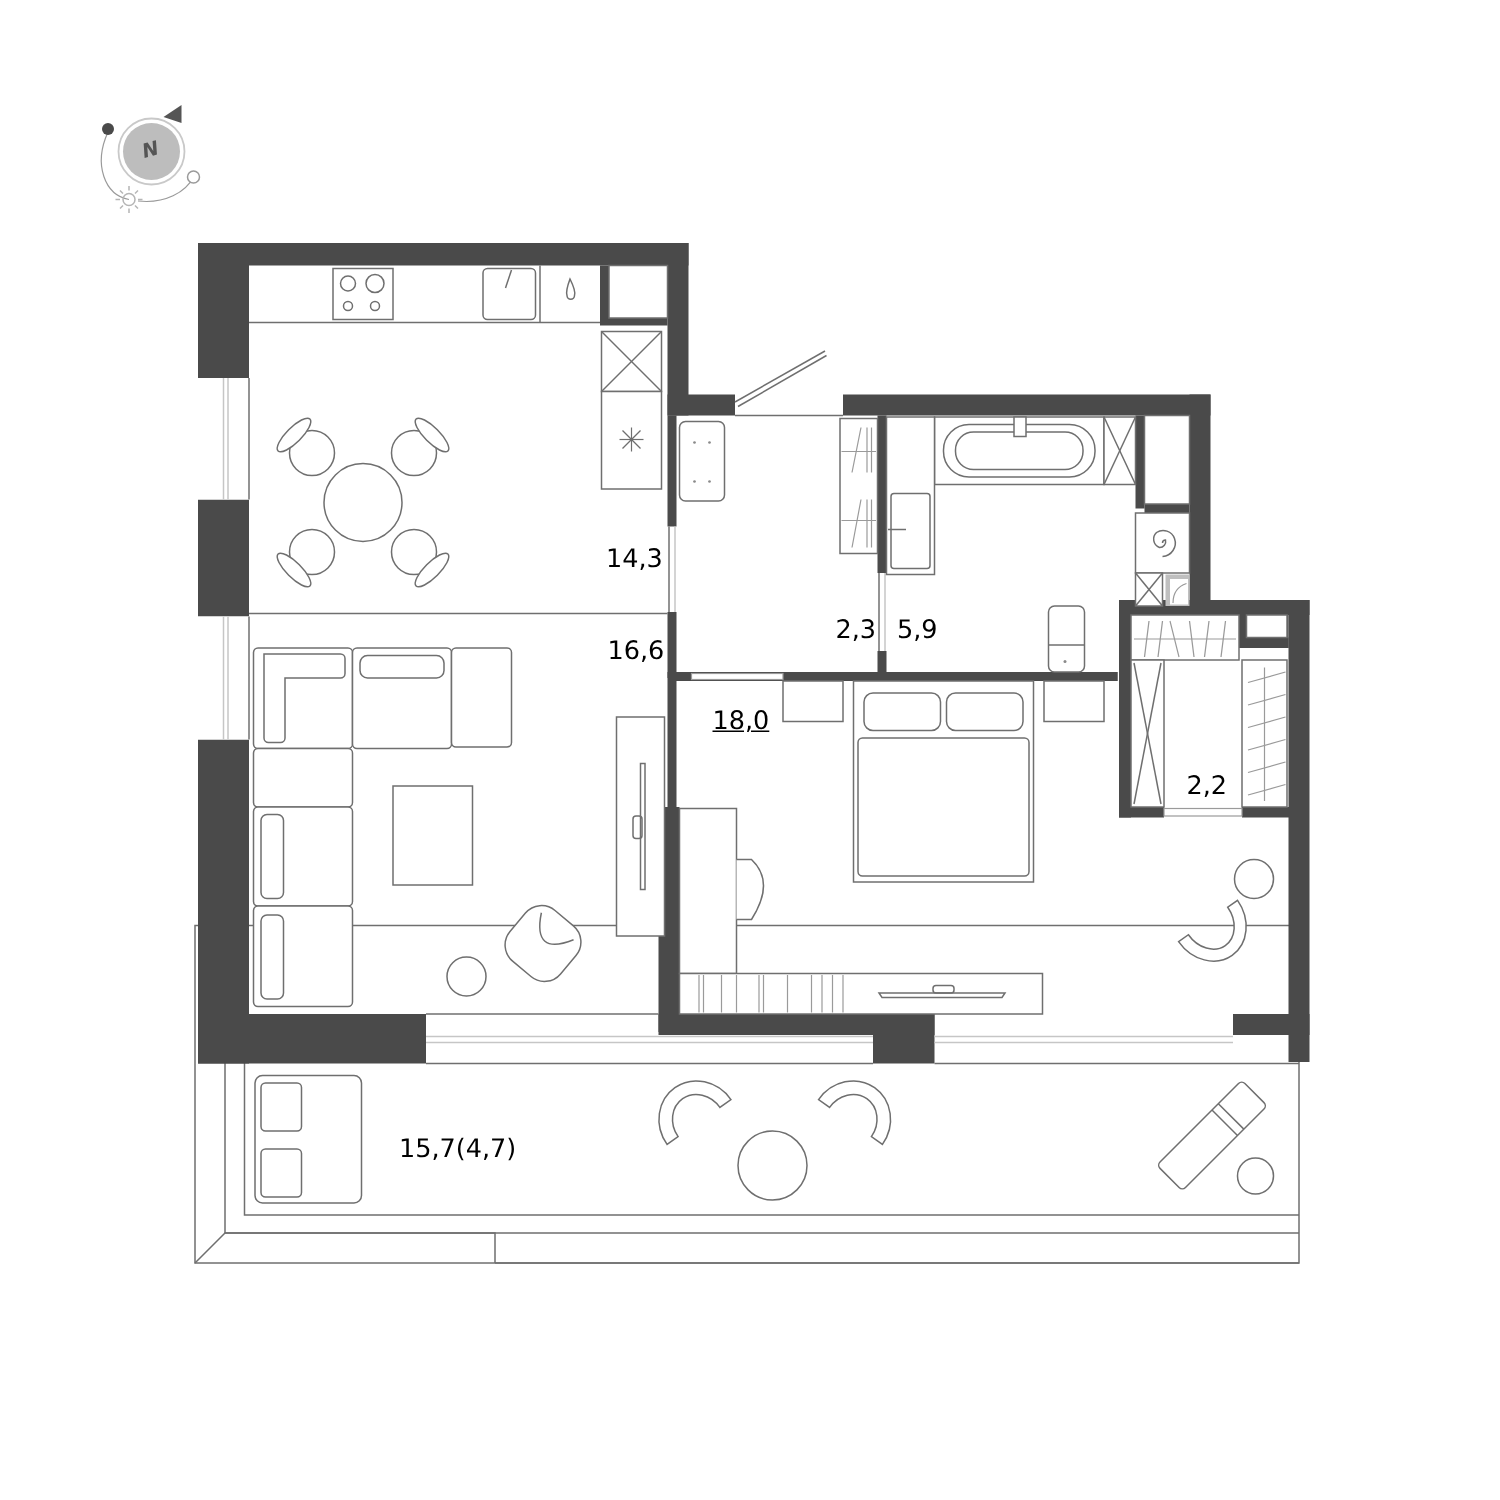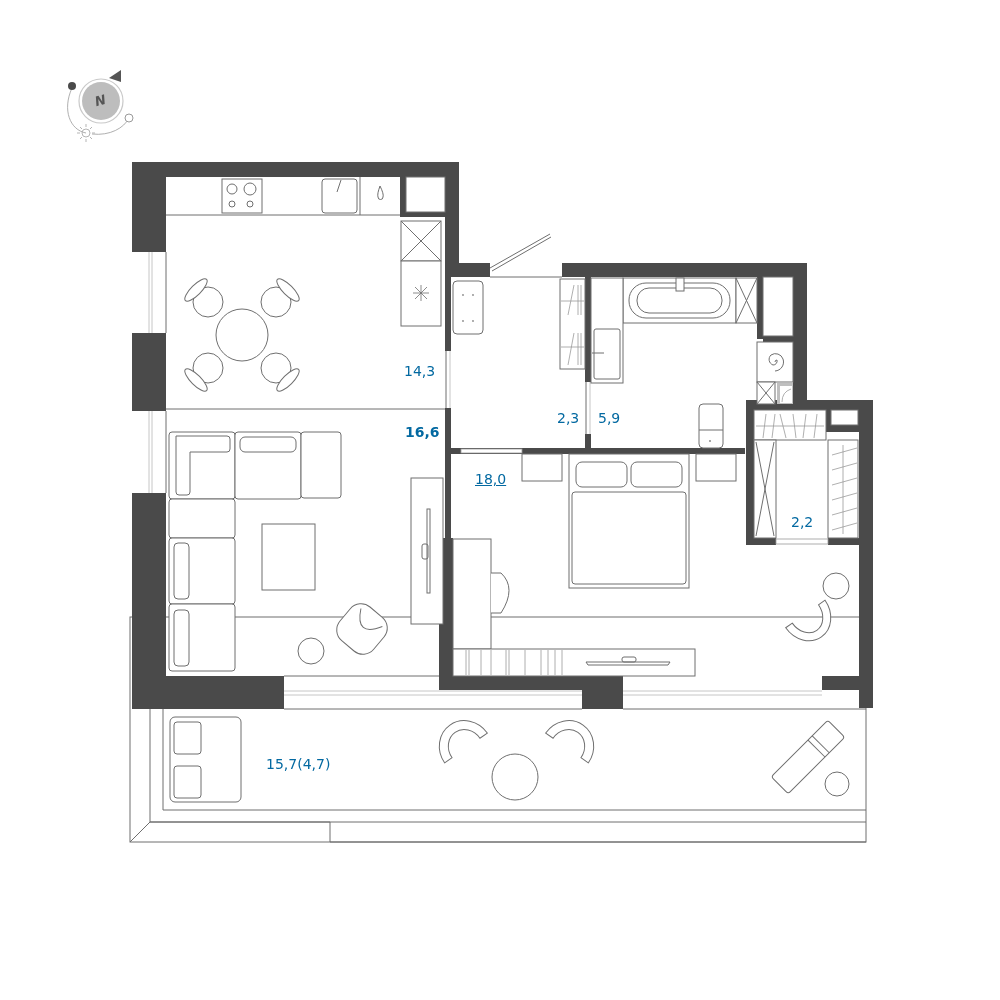--- a/index.html
+++ b/index.html
@@ -3,21 +3,21 @@
   <meta charset="utf-8">
   <style>
     html, body { margin: 0; padding: 0; background: #ffffff; }
     body { width: 1000px; height: 1000px; position: relative; overflow: hidden; font-family: "DejaVu Sans", sans-serif; }
     #plan { position: absolute; left: 0; top: 0; width: 1000px; height: 1000px; }
     .wall { fill: #4a4a4a; }
     .line { fill: none; stroke: #6f6f6f; stroke-width: 1; }
     .thin { fill: none; stroke: #9a9a9a; stroke-width: 0.8; }
     .light { fill: none; stroke: #c6c6c6; stroke-width: 1; }
     .fur { fill: #ffffff; stroke: #6f6f6f; stroke-width: 1; }
-    .label { position: absolute; font-family: "DejaVu Sans", sans-serif; font-size: 14px; color: #0369a1; white-space: nowrap; letter-spacing: 0px; }
+    .label { position: absolute; font-family: "DejaVu Sans", sans-serif; font-size: 17px; color: #000000; white-space: nowrap; letter-spacing: 0px; }
   </style>
 </head>
 <body>
 
 <svg id="plan" viewBox="0 0 1000 1000" xmlns="http://www.w3.org/2000/svg">
 
   <g>
     <path class="thin" d="M72 88 C 62 110, 70 130, 86 133"></path>
     <path class="thin" d="M92 134 C 110 136, 124 128, 129 118"></path>
     <circle cx="72" cy="86" r="4" fill="#4a4a4a"></circle>
@@ -298,20 +298,20 @@
     <g transform="rotate(-45 808 757)">
       <rect class="fur" x="768" y="745" width="80" height="24" rx="3"></rect>
       <line class="line" x1="820" y1="745" x2="820" y2="769"></line>
       <line class="line" x1="826" y1="745" x2="826" y2="769"></line>
     </g>
     <circle class="fur" cx="837" cy="784" r="12"></circle>
   </g>
 </svg>
 
 <div class="label" style="left:404px; top:363px;">14,3</div>
-<div class="label" style="left:405px; top:424px;font-weight:bold;">16,6</div>
+<div class="label" style="left:405px; top:424px;">16,6</div>
 <div class="label" style="left:557px; top:410px;">2,3</div>
 <div class="label" style="left:598px; top:410px;">5,9</div>
 <div class="label" style="left:475px; top:471px;text-decoration:underline;">18,0</div>
 <div class="label" style="left:791px; top:514px;">2,2</div>
 <div class="label" style="left:266px; top:716px;margin-top:40px;">15,7(4,7)</div>
 
 <div class="label" style="left:95px; top:93px; font-size:13px; font-style:italic; font-weight:bold; color:#555555; transform:rotate(-15deg);">N</div>
 
 </body></html>

